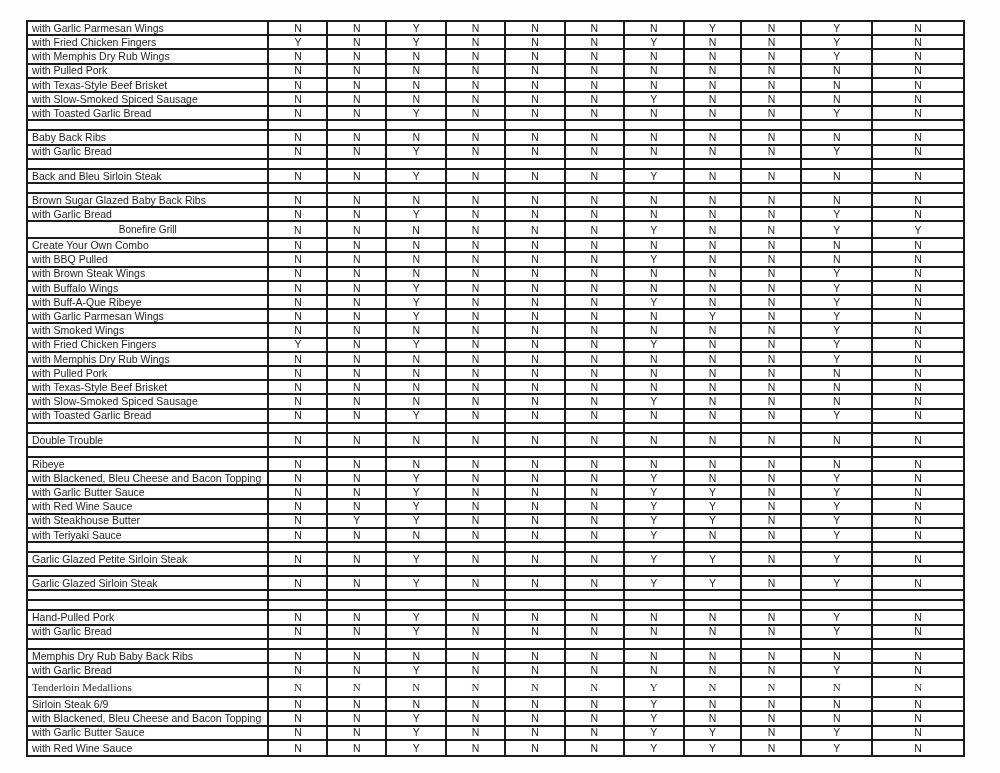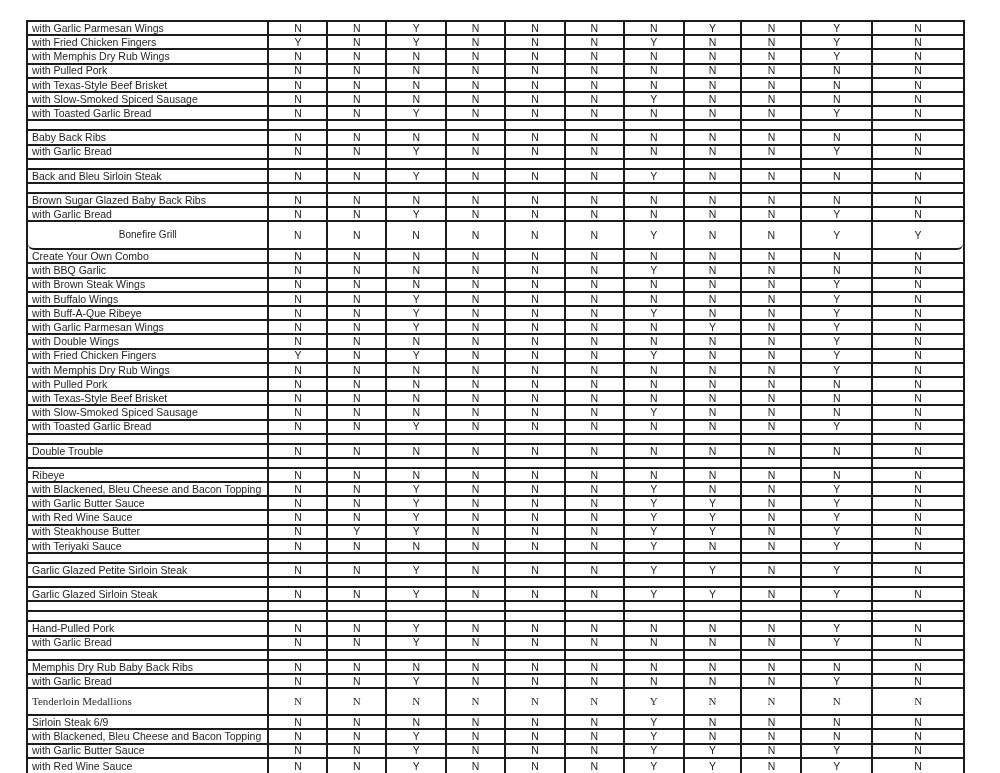--- a/index.html
+++ b/index.html
@@ -28,22 +28,22 @@
   }
   .row {
     display: flex;
     box-sizing: border-box;
     border-bottom: 2px solid #1c1c1c;
     height: 14.2px;
     align-items: center;
   }
   .row:last-child { border-bottom: none; }
   .row.r-spacer { height: 10px; }
-  .row.r-center { height: 28px; border-radius: 6px; }
-  .row.r-serif  { height: 27px; }
+  .row.r-center { height: 17px; }
+  .row.r-serif  { height: 20px; }
   .cell {
     box-sizing: border-box;
     height: 100%;
     border-right: 2px solid #1c1c1c;
     display: flex;
     align-items: center;
     overflow: hidden;
     white-space: nowrap;
     color: #1e1e1e;
     font-size: 10.5px;
@@ -314,21 +314,21 @@
         <div class="cell val-cell v3">N</div>
         <div class="cell val-cell v4">N</div>
         <div class="cell val-cell v5">N</div>
         <div class="cell val-cell v6">N</div>
         <div class="cell val-cell v7">N</div>
         <div class="cell val-cell v8">N</div>
         <div class="cell val-cell v9">N</div>
         <div class="cell val-cell v10">N</div>
       </div>
       <div class="row r-normal">
-        <div class="cell name-cell">with BBQ Garlic</div>
+        <div class="cell name-cell">with BBQ Pulled</div>
         <div class="cell val-cell v0">N</div>
         <div class="cell val-cell v1">N</div>
         <div class="cell val-cell v2">N</div>
         <div class="cell val-cell v3">N</div>
         <div class="cell val-cell v4">N</div>
         <div class="cell val-cell v5">N</div>
         <div class="cell val-cell v6">Y</div>
         <div class="cell val-cell v7">N</div>
         <div class="cell val-cell v8">N</div>
         <div class="cell val-cell v9">N</div>
@@ -384,21 +384,21 @@
         <div class="cell val-cell v3">N</div>
         <div class="cell val-cell v4">N</div>
         <div class="cell val-cell v5">N</div>
         <div class="cell val-cell v6">N</div>
         <div class="cell val-cell v7">Y</div>
         <div class="cell val-cell v8">N</div>
         <div class="cell val-cell v9">Y</div>
         <div class="cell val-cell v10">N</div>
       </div>
       <div class="row r-normal">
-        <div class="cell name-cell">with Double Wings</div>
+        <div class="cell name-cell">with Smoked Wings</div>
         <div class="cell val-cell v0">N</div>
         <div class="cell val-cell v1">N</div>
         <div class="cell val-cell v2">N</div>
         <div class="cell val-cell v3">N</div>
         <div class="cell val-cell v4">N</div>
         <div class="cell val-cell v5">N</div>
         <div class="cell val-cell v6">N</div>
         <div class="cell val-cell v7">N</div>
         <div class="cell val-cell v8">N</div>
         <div class="cell val-cell v9">Y</div>

